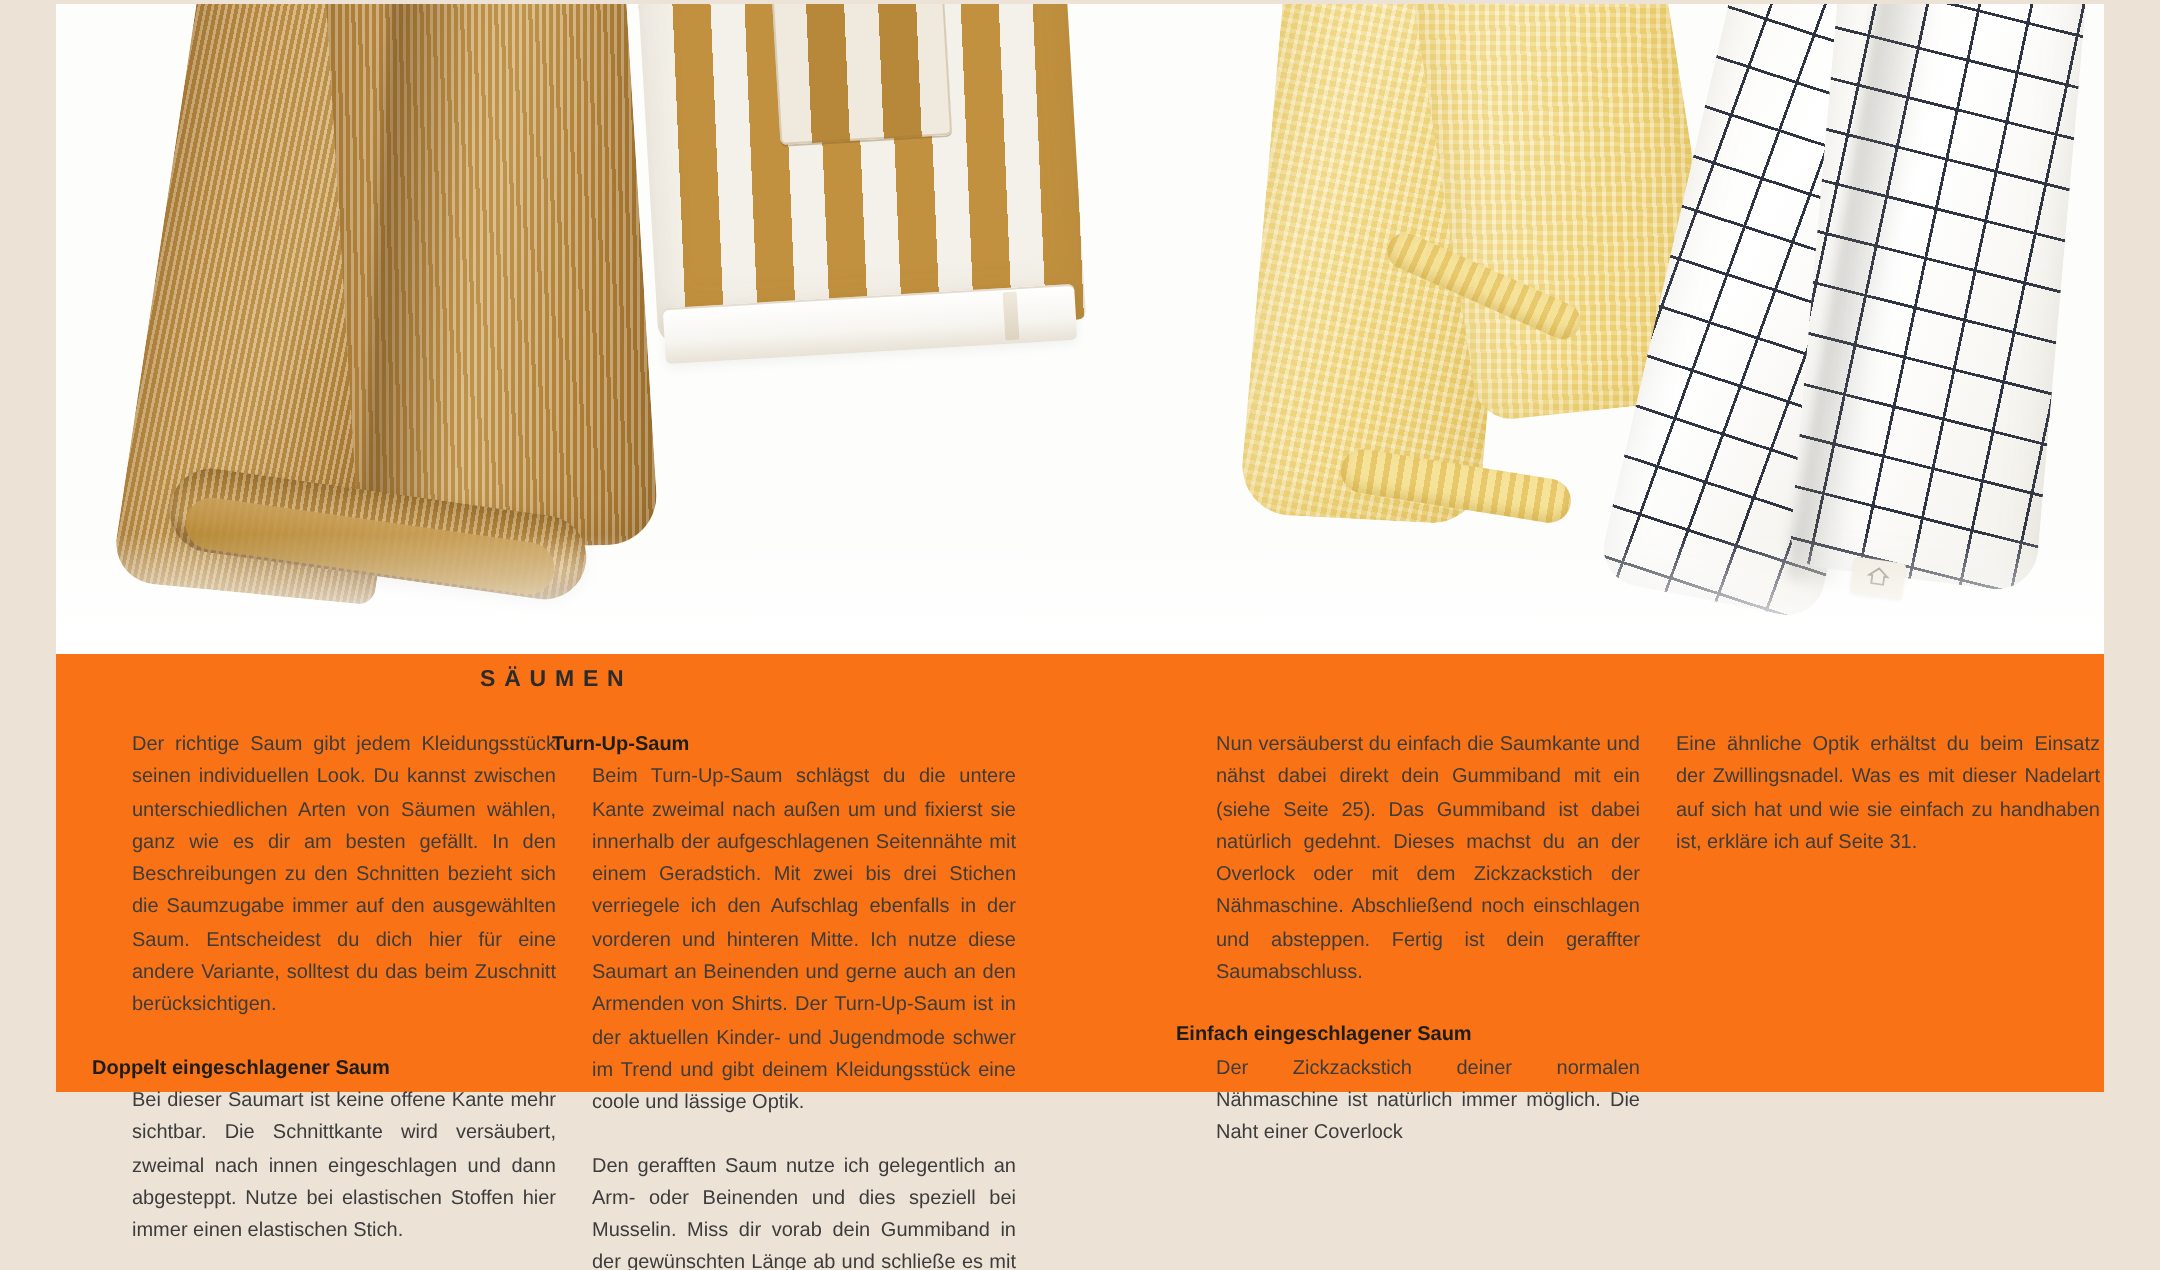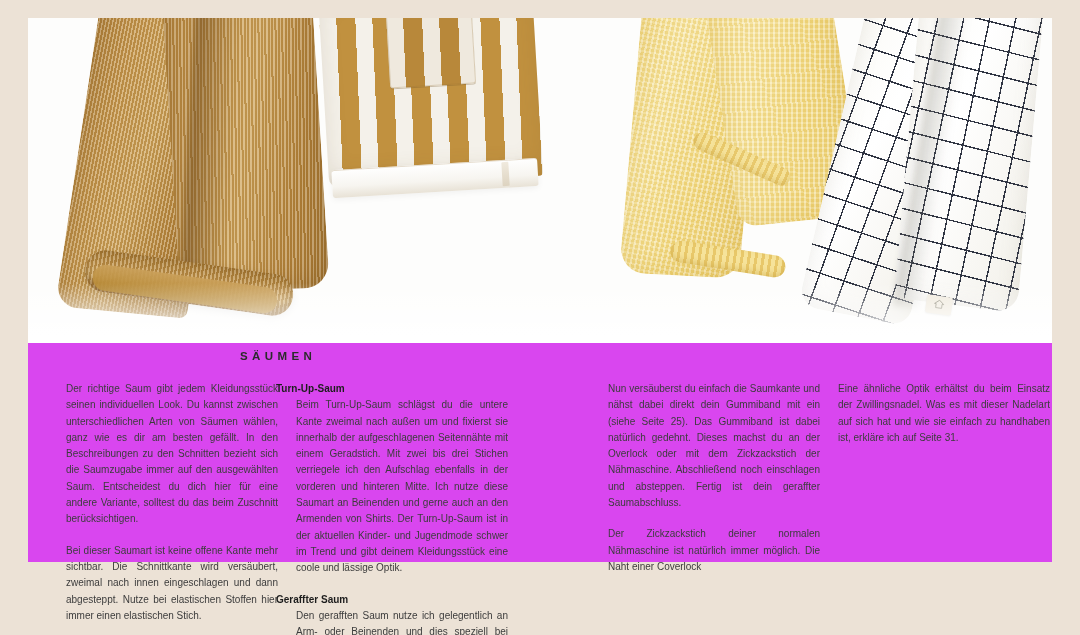--- a/index.html
+++ b/index.html
@@ -14,24 +14,24 @@
   body {
     background: #ece2d6;
     font-family: "Liberation Sans", sans-serif;
     position: relative;
   }
 
   
   .page {
     position: absolute;
     left: 28px;
-    top: 18px;
+    top: 2px;
     width: 1024px;
     height: 544px;
-    background: #d946ef;
+    background: #f97316;
   }
 
   
   .photo-band {
     position: absolute;
     left: 0; top: 0;
     width: 1024px;
     height: 325px;
     background: #fdfdfc;
     overflow: hidden;
@@ -310,29 +310,30 @@
           <path d="M6 1.2 L10.6 5 H9 V9 H3 V5 H1.4 Z" fill="none" stroke="#8d8878" stroke-width="0.9"></path>
         </svg>
       </div>
     </div>
   </div>
 
   <div id="heading">SÄUMEN</div>
 
   <div class="col" id="col-1">
       <div class="para">Der richtige Saum gibt jedem Kleidungsstück seinen individuellen Look. Du kannst zwischen unterschiedlichen Arten von Säumen wählen, ganz wie es dir am besten gefällt. In den Beschreibungen zu den Schnitten bezieht sich die Saumzugabe immer auf den ausgewählten Saum. Entscheidest du dich hier für eine andere Variante, solltest du das beim Zuschnitt berücksichtigen.</div>
+      <div class="subhead">Doppelt eingeschlagener Saum</div>
       <div class="para">Bei dieser Saumart ist keine offene Kante mehr sichtbar. Die Schnittkante wird versäubert, zweimal nach innen eingeschlagen und dann abgesteppt. Nutze bei elastischen Stoffen hier immer einen elastischen Stich.</div>
     </div>
   <div class="col" id="col-2">
       <div class="subhead">Turn-Up-Saum</div>
       <div class="para">Beim Turn-Up-Saum schlägst du die untere Kante zweimal nach außen um und fixierst sie innerhalb der aufgeschlagenen Seitennähte mit einem Geradstich. Mit zwei bis drei Stichen verriegele ich den Aufschlag ebenfalls in der vorderen und hinteren Mitte. Ich nutze diese Saumart an Beinenden und gerne auch an den Armenden von Shirts. Der Turn-Up-Saum ist in der aktuellen Kinder- und Jugendmode schwer im Trend und gibt deinem Kleidungsstück eine coole und lässige Optik.</div>
-      <div class="subhead">Geraffter Saum</div>
       <div class="para">Den gerafften Saum nutze ich gelegentlich an Arm- oder Beinenden und dies speziell bei Musselin. Miss dir vorab dein Gummiband in der gewünschten Länge ab und schließe es mit ein paar Stichen zu einem Ring.</div>
     </div>
   <div class="col" id="col-3">
       <div class="para">Nun versäuberst du einfach die Saumkante und nähst dabei direkt dein Gummiband mit ein (siehe Seite 25). Das Gummiband ist dabei natürlich gedehnt. Dieses machst du an der Overlock oder mit dem Zickzackstich der Nähmaschine. Abschließend noch einschlagen und absteppen. Fertig ist dein geraffter Saumabschluss.</div>
+      <div class="subhead">Einfach eingeschlagener Saum</div>
       <div class="para">Der Zickzackstich deiner normalen Nähmaschine ist natürlich immer möglich. Die Naht einer Coverlock</div>
     </div>
   <div class="col" id="col-4">
       <div class="para">Eine ähnliche Optik erhältst du beim Einsatz der Zwillingsnadel. Was es mit dieser Nadelart auf sich hat und wie sie einfach zu handhaben ist, erkläre ich auf Seite 31.</div>
     </div>
 
 </div>
 
 </body></html>

